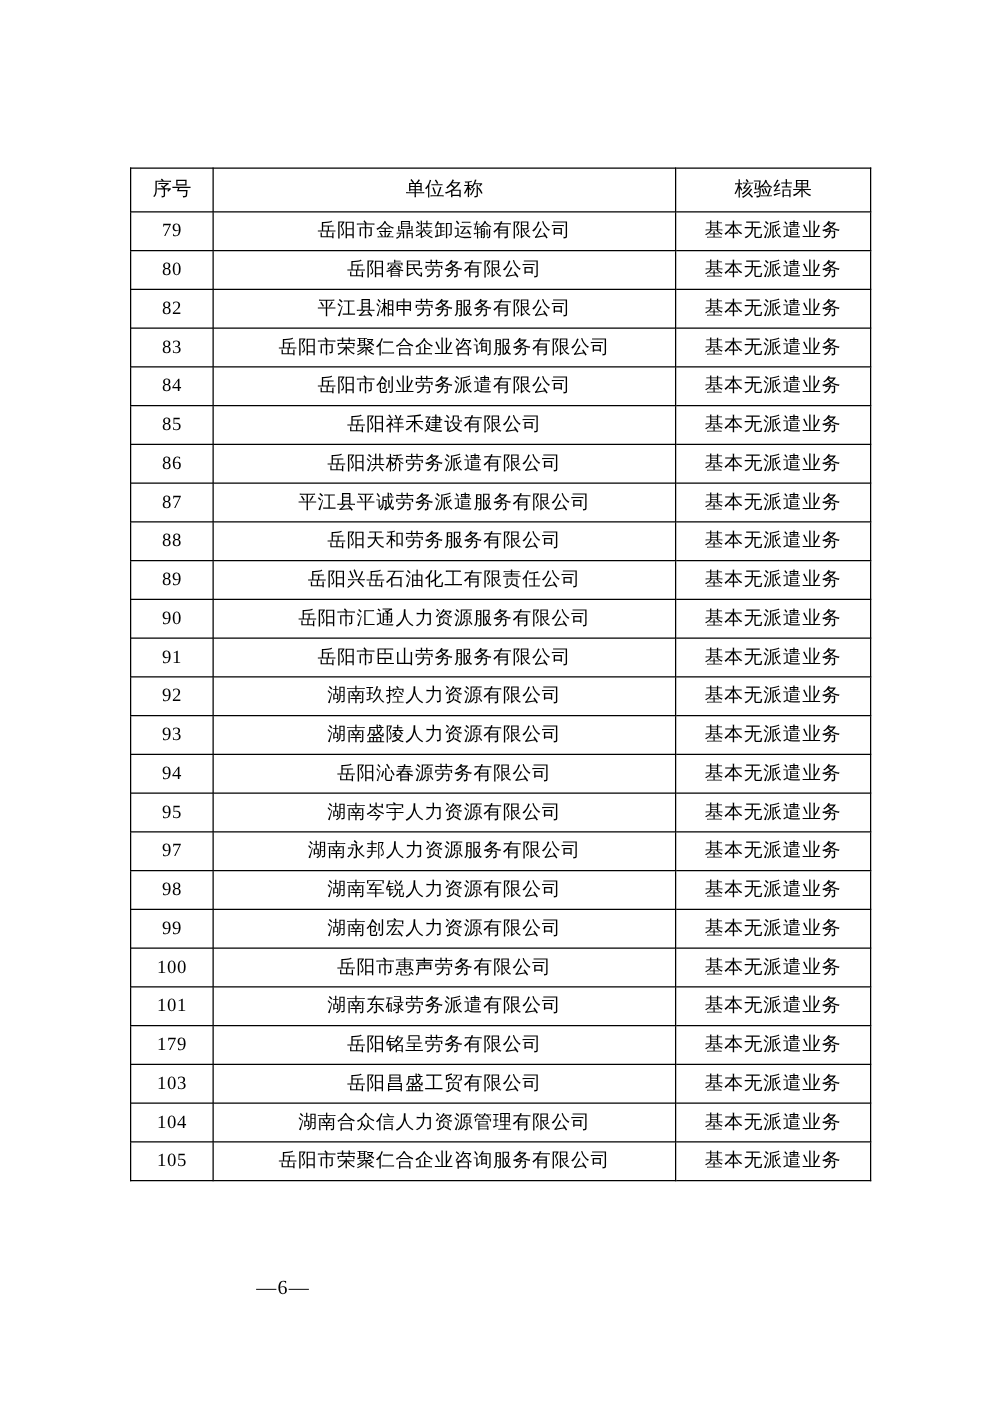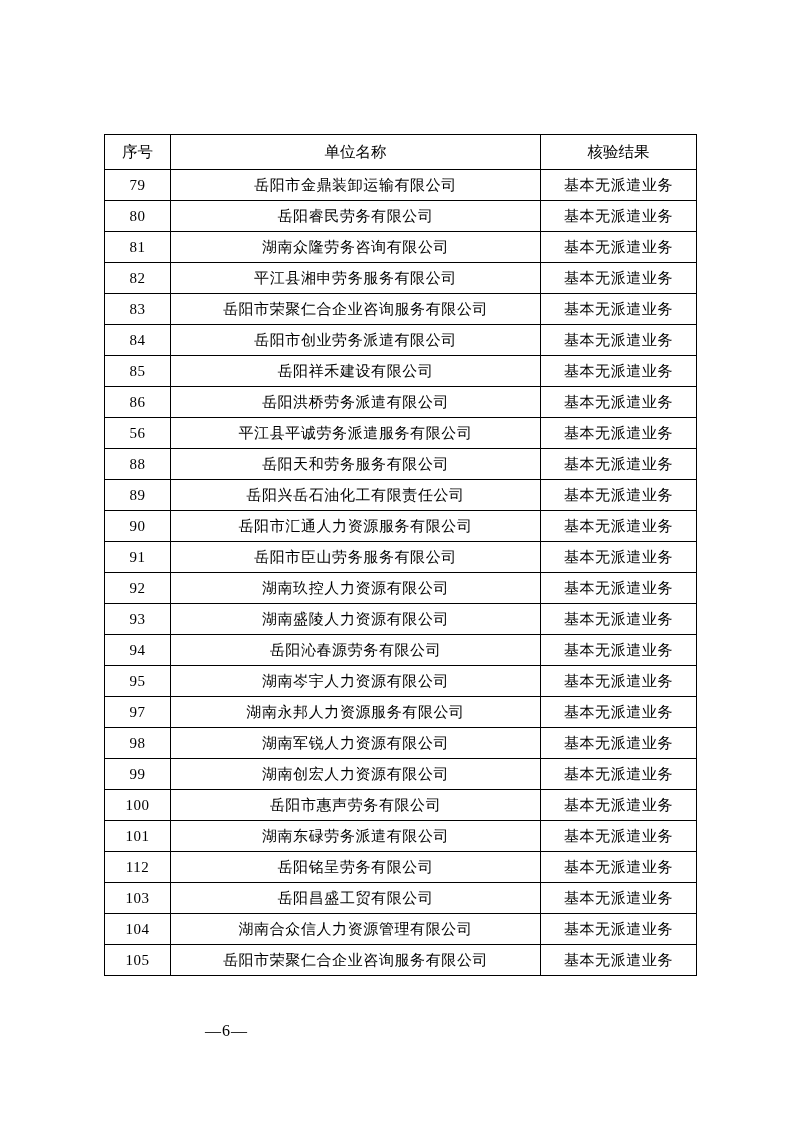--- a/index.html
+++ b/index.html
@@ -106,25 +106,20 @@
             <td class="cell-no">79</td>
             <td class="cell-name">岳阳市金鼎装卸运输有限公司</td>
             <td class="cell-result">基本无派遣业务</td>
           </tr>
           <tr>
             <td class="cell-no">80</td>
             <td class="cell-name">岳阳睿民劳务有限公司</td>
             <td class="cell-result">基本无派遣业务</td>
           </tr>
           <tr>
-            <td class="cell-no">81</td>
-            <td class="cell-name">湖南众隆劳务咨询有限公司</td>
-            <td class="cell-result">基本无派遣业务</td>
-          </tr>
-          <tr>
             <td class="cell-no">82</td>
             <td class="cell-name">平江县湘申劳务服务有限公司</td>
             <td class="cell-result">基本无派遣业务</td>
           </tr>
           <tr>
             <td class="cell-no">83</td>
             <td class="cell-name">岳阳市荣聚仁合企业咨询服务有限公司</td>
             <td class="cell-result">基本无派遣业务</td>
           </tr>
           <tr>
@@ -136,21 +131,21 @@
             <td class="cell-no">85</td>
             <td class="cell-name">岳阳祥禾建设有限公司</td>
             <td class="cell-result">基本无派遣业务</td>
           </tr>
           <tr>
             <td class="cell-no">86</td>
             <td class="cell-name">岳阳洪桥劳务派遣有限公司</td>
             <td class="cell-result">基本无派遣业务</td>
           </tr>
           <tr>
-            <td class="cell-no">56</td>
+            <td class="cell-no">87</td>
             <td class="cell-name">平江县平诚劳务派遣服务有限公司</td>
             <td class="cell-result">基本无派遣业务</td>
           </tr>
           <tr>
             <td class="cell-no">88</td>
             <td class="cell-name">岳阳天和劳务服务有限公司</td>
             <td class="cell-result">基本无派遣业务</td>
           </tr>
           <tr>
             <td class="cell-no">89</td>
@@ -206,21 +201,21 @@
             <td class="cell-no">100</td>
             <td class="cell-name">岳阳市惠声劳务有限公司</td>
             <td class="cell-result">基本无派遣业务</td>
           </tr>
           <tr>
             <td class="cell-no">101</td>
             <td class="cell-name">湖南东碌劳务派遣有限公司</td>
             <td class="cell-result">基本无派遣业务</td>
           </tr>
           <tr>
-            <td class="cell-no">112</td>
+            <td class="cell-no">179</td>
             <td class="cell-name">岳阳铭呈劳务有限公司</td>
             <td class="cell-result">基本无派遣业务</td>
           </tr>
           <tr>
             <td class="cell-no">103</td>
             <td class="cell-name">岳阳昌盛工贸有限公司</td>
             <td class="cell-result">基本无派遣业务</td>
           </tr>
           <tr>
             <td class="cell-no">104</td>

